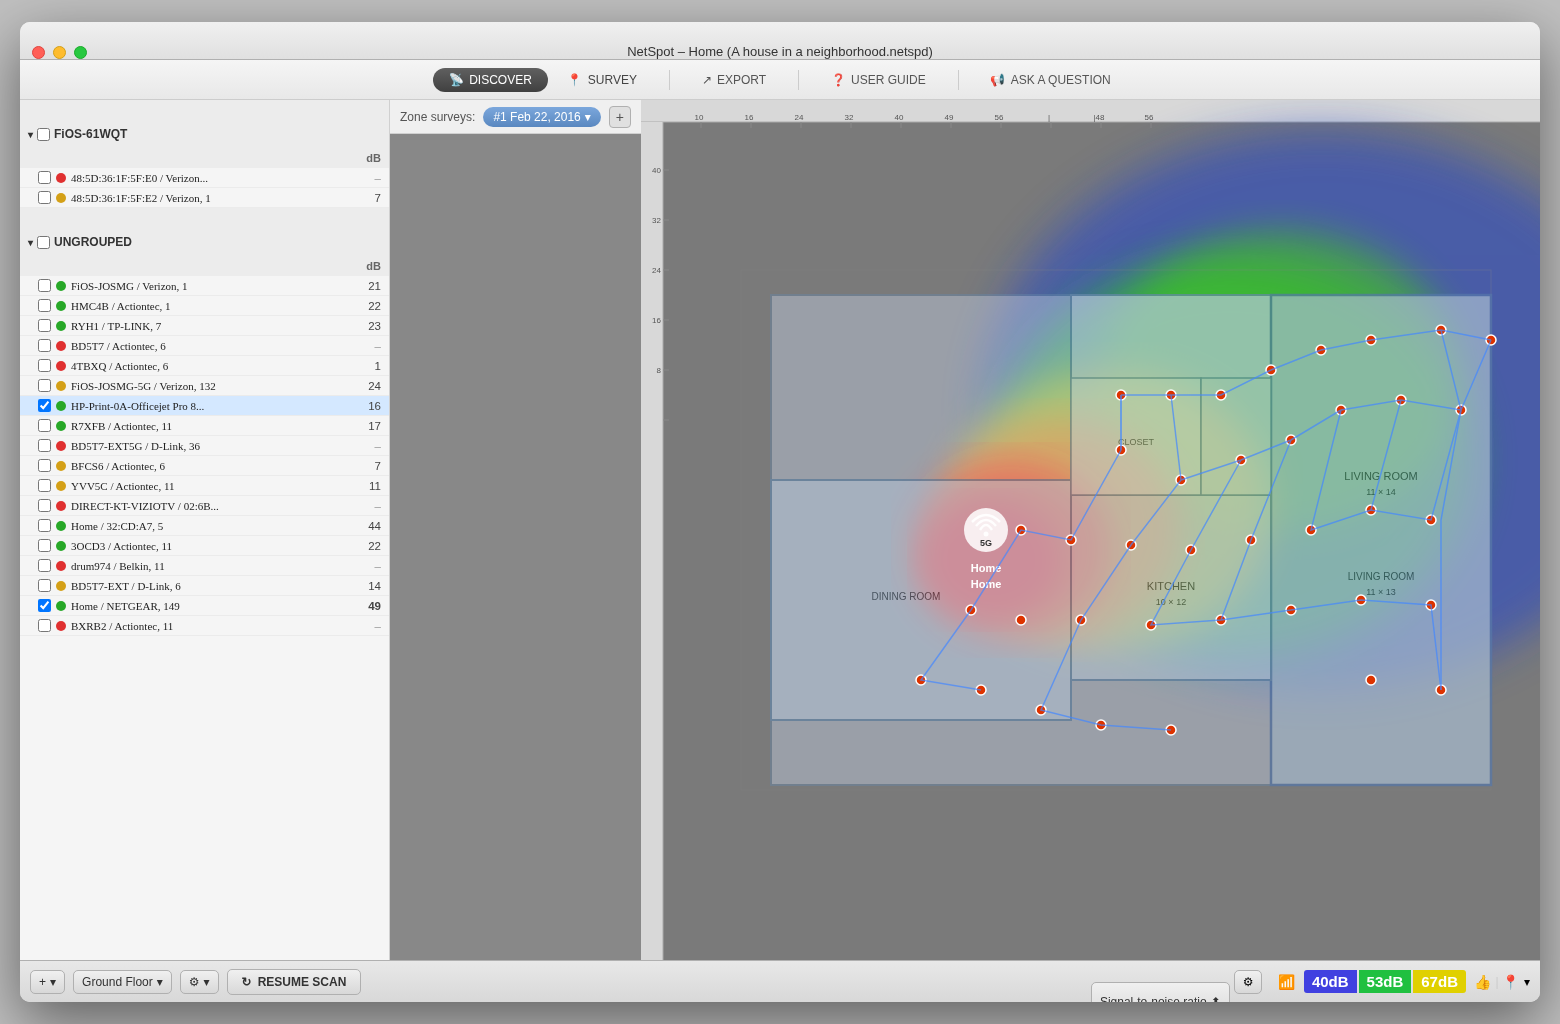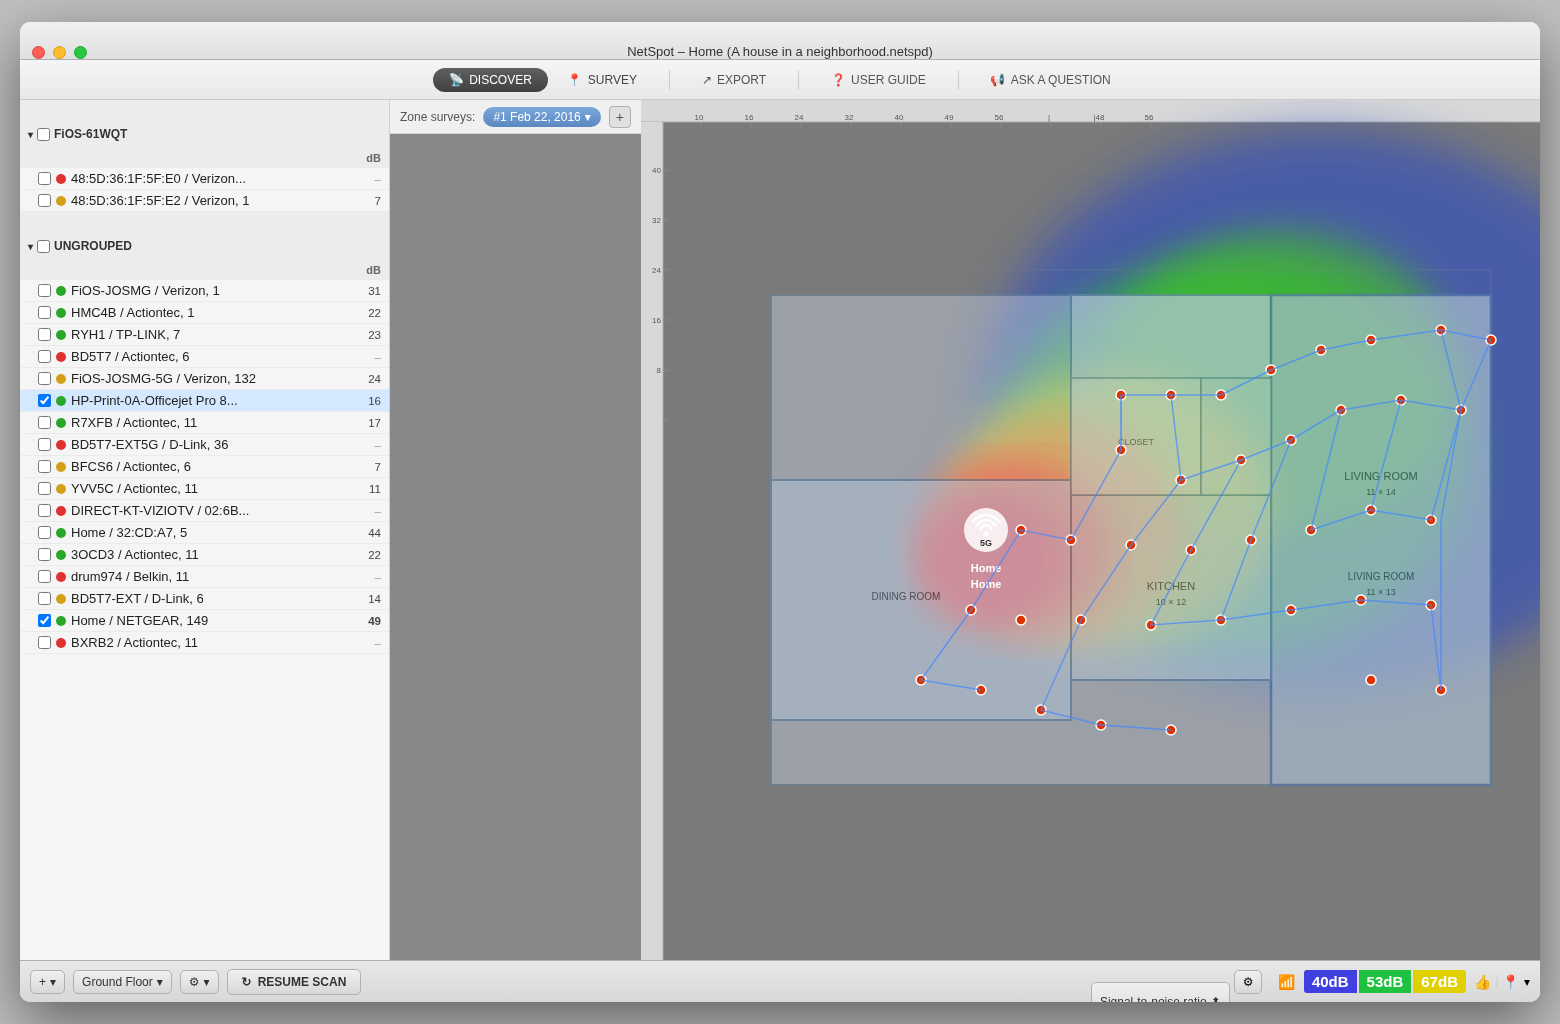--- a/index.html
+++ b/index.html
@@ -160,26 +160,27 @@
     .dot {
       width: 10px;
       height: 10px;
       border-radius: 50%;
       flex-shrink: 0;
     }
     .dot-red { background: #e03030; }
     .dot-yellow { background: #d4a017; }
     .dot-green { background: #28a828; }
     .item-name {
-      font-size: 13px;
+      font-size: 11px;
       color: #222;
       flex: 1;
       white-space: nowrap;
       overflow: hidden;
       text-overflow: ellipsis;
+      font-family: Liberation Serif, serif;
     }
     .item-db {
       font-size: 11.5px;
       color: #444;
       min-width: 20px;
       text-align: right;
     }
     .item-db-dash {
       font-size: 11.5px;
       color: #999;
@@ -417,39 +418,45 @@
         <input type="checkbox" style="margin: 0px;">
         <span>UNGROUPED</span>
         <span class="group-db">dB</span>
       </div>
 
       <div class="sidebar-list">
         <div class="sidebar-item">
           <input type="checkbox" style="">
           <span class="dot dot-green"></span>
           <span class="item-name">FiOS-JOSMG / Verizon, 1</span>
-          <span class="item-db">31</span>
+          <span class="item-db">21</span>
         </div>
         <div class="sidebar-item">
           <input type="checkbox" style="">
           <span class="dot dot-green"></span>
           <span class="item-name">HMC4B / Actiontec, 1</span>
           <span class="item-db">22</span>
         </div>
         <div class="sidebar-item">
           <input type="checkbox" style="">
           <span class="dot dot-green"></span>
           <span class="item-name">RYH1 / TP-LINK, 7</span>
           <span class="item-db">23</span>
         </div>
         <div class="sidebar-item">
           <input type="checkbox" style="">
           <span class="dot dot-red"></span>
           <span class="item-name">BD5T7 / Actiontec, 6</span>
           <span class="item-db-dash">–</span>
+        </div>
+        <div class="sidebar-item">
+          <input type="checkbox" style="">
+          <span class="dot dot-red"></span>
+          <span class="item-name">4TBXQ / Actiontec, 6</span>
+          <span class="item-db">1</span>
         </div>
         <div class="sidebar-item">
           <input type="checkbox" style="">
           <span class="dot dot-yellow"></span>
           <span class="item-name">FiOS-JOSMG-5G / Verizon, 132</span>
           <span class="item-db">24</span>
         </div>
         <div class="sidebar-item highlighted">
           <input type="checkbox" checked="" style="">
           <span class="dot dot-green"></span>

